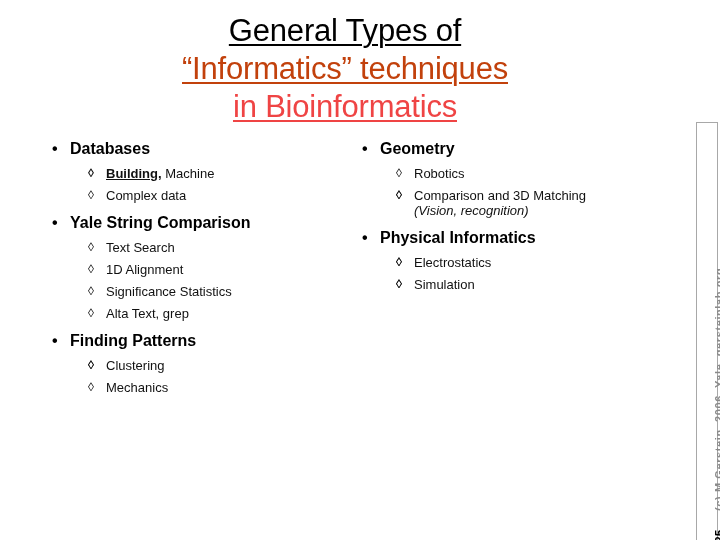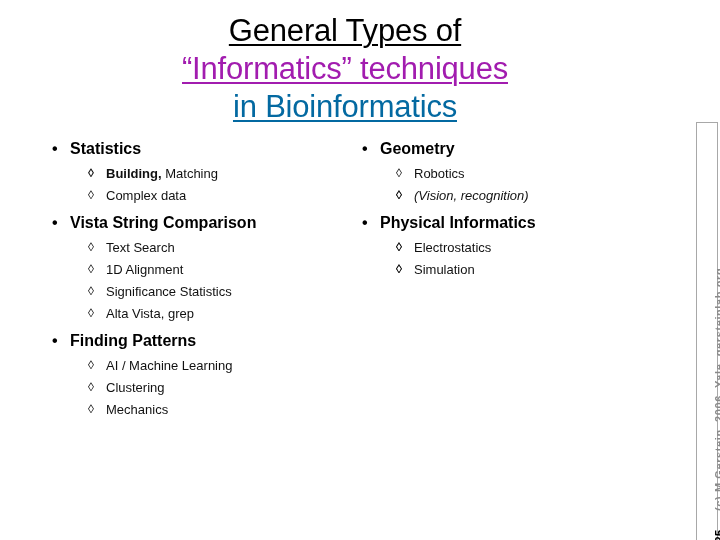--- a/index.html
+++ b/index.html
@@ -39,22 +39,22 @@
     font-weight: 400;
     letter-spacing: -0.2px;
     white-space: nowrap;
   }
   .title-line .u {
     text-decoration: underline;
     text-decoration-thickness: 2px;
     text-underline-offset: 3px;
   }
   .title-line-1 .u { color: #000000; }
-  .title-line-2 .u { color: #a21caf; }
-  .title-line-3 .u { color: #0369a1; }
+  .title-line-2 .u { color: #c2410c; }
+  .title-line-3 .u { color: #ef4444; }
 
   
   .columns {
     position: absolute;
     left: 0;
     top: 138px;
     width: 690px;
     height: 400px;
   }
   .col {
@@ -102,21 +102,21 @@
     top: 0;
     font-size: 12px;
     line-height: 15px;
     color: #111;
   }
   .l2 .dia.bold { font-weight: bold; }
   .l2 .cont {
     display: block;
     font-style: italic;
   }
-  .l2 b { font-weight: bold; }
+  .l2 b { font-weight: bold; text-decoration: underline; }
 
   
   .col-right .l2 { padding-left: 56px; }
   .col-right .l2 .dia { left: 38px; }
 
   
   .credit-box {
     position: absolute;
     left: 696px;
     top: 122px;
@@ -168,63 +168,62 @@
     <span class="title-line title-line-3"><span class="u">in Bioinformatics</span></span>
   </div>
 
   <div class="columns">
 
     <div class="col col-left">
 
       <div class="group">
         <div class="l1">
           <span class="dot">•</span>
-          <span>Statistics</span>
+          <span>Databases</span>
         </div>
         <div class="l2">
           <span class="dia bold">◊</span>
-          <b>Building,</b><span> Matching</span>
+          <b>Building,</b><span> Machine</span>
         </div>
         <div class="l2">
           <span class="dia">◊</span>
           <span>Complex data</span>
         </div>
       </div>
 
       <div class="group">
         <div class="l1">
           <span class="dot">•</span>
-          <span>Vista String Comparison</span>
+          <span>Yale String Comparison</span>
         </div>
         <div class="l2">
           <span class="dia">◊</span>
           <span>Text Search</span>
         </div>
         <div class="l2">
           <span class="dia">◊</span>
           <span>1D Alignment</span>
         </div>
         <div class="l2">
           <span class="dia">◊</span>
           <span>Significance Statistics</span>
         </div>
         <div class="l2">
           <span class="dia">◊</span>
-          <span>Alta Vista, grep</span>
+          <span>Alta Text, grep</span>
         </div>
       </div>
 
       <div class="group">
         <div class="l1">
           <span class="dot">•</span>
           <span>Finding Patterns</span>
         </div>
         <div class="l2">
           <span class="dia">◊</span>
-          <span>AI / Machine Learning</span>
         </div>
         <div class="l2">
           <span class="dia">◊</span>
           <span>Clustering</span>
         </div>
         <div class="l2">
           <span class="dia">◊</span>
           <span>Mechanics</span>
         </div>
       </div>
@@ -240,20 +239,21 @@
         </div>
         <div class="l2">
           <span class="dia">◊</span>
           <span>Robotics</span>
         </div>
         <div class="l2">
           <span class="dia">◊</span>
         </div>
         <div class="l2">
           <span class="dia">◊</span>
+          <span>Comparison and 3D Matching</span>
           <span class="cont">(Vision, recognition)</span>
         </div>
       </div>
 
       <div class="group">
         <div class="l1">
           <span class="dot">•</span>
           <span>Physical Informatics</span>
         </div>
         <div class="l2">

